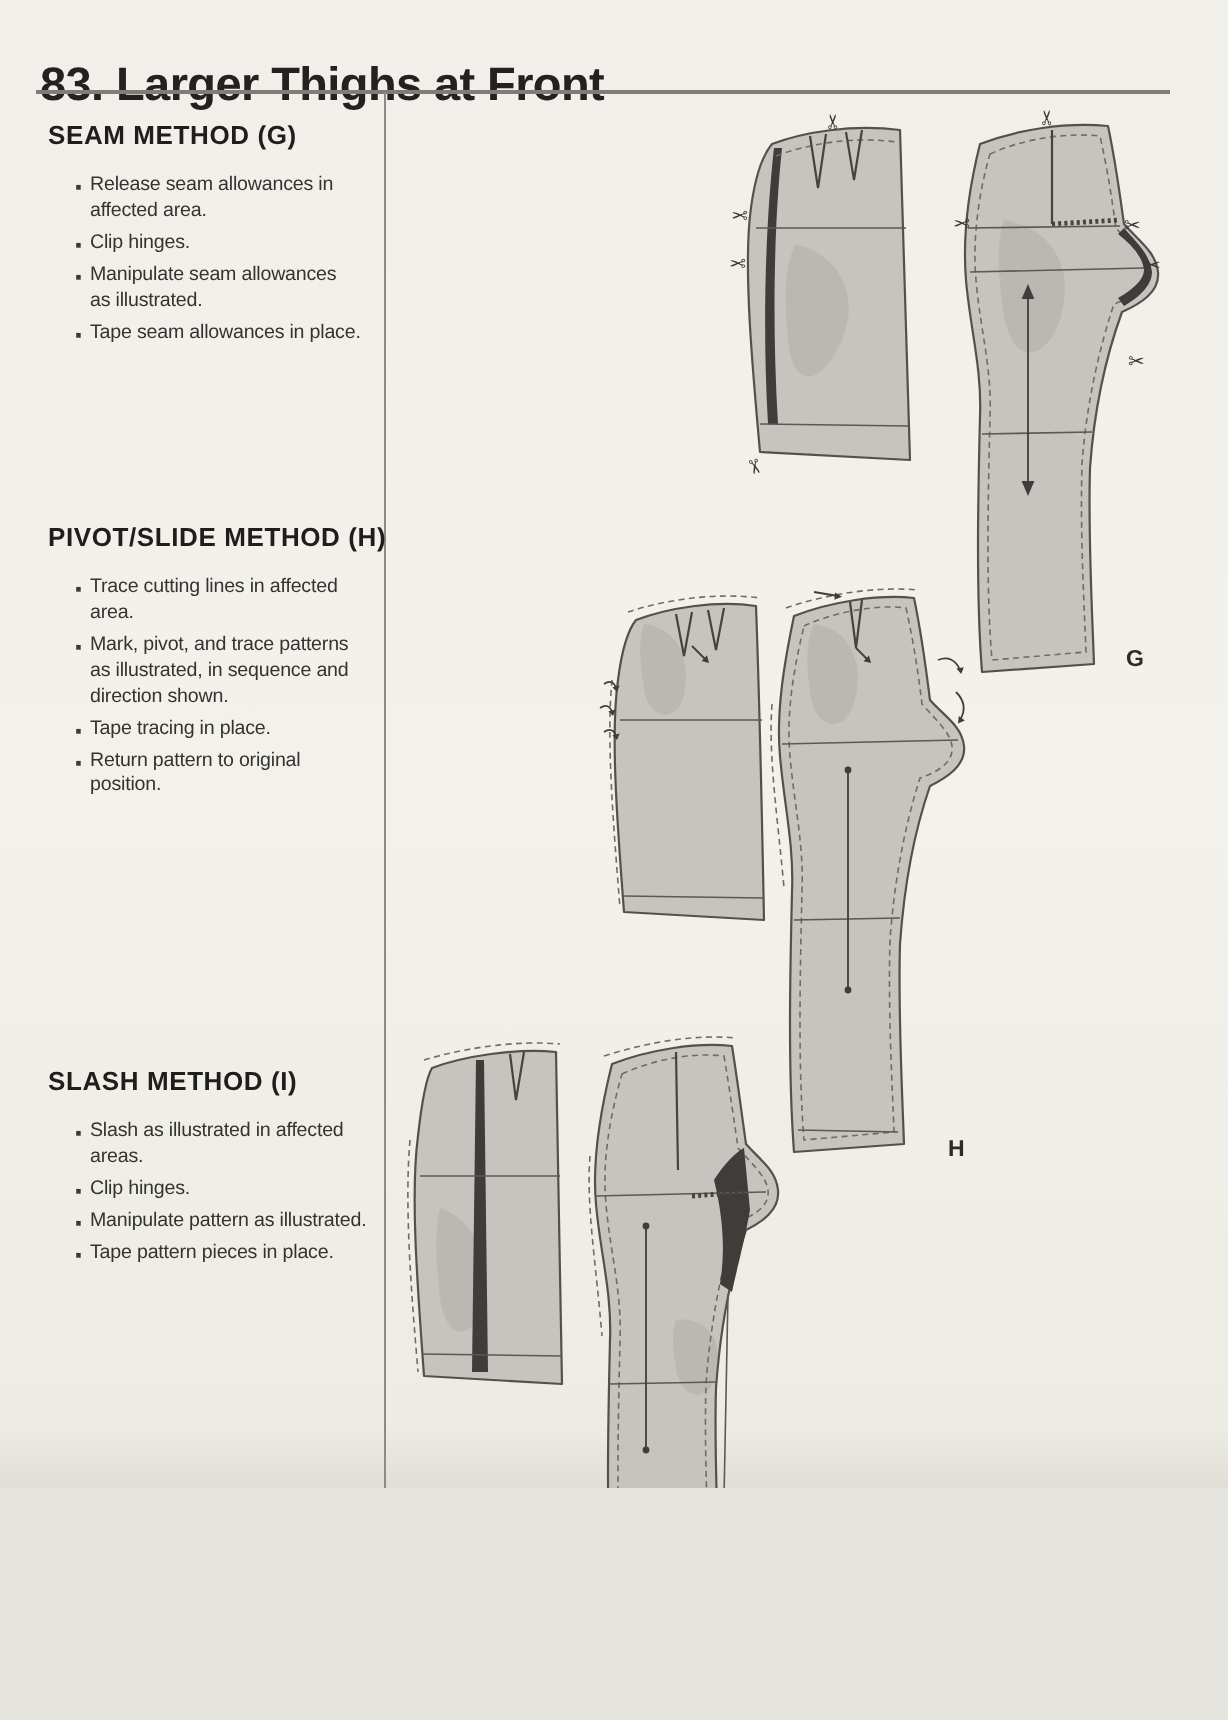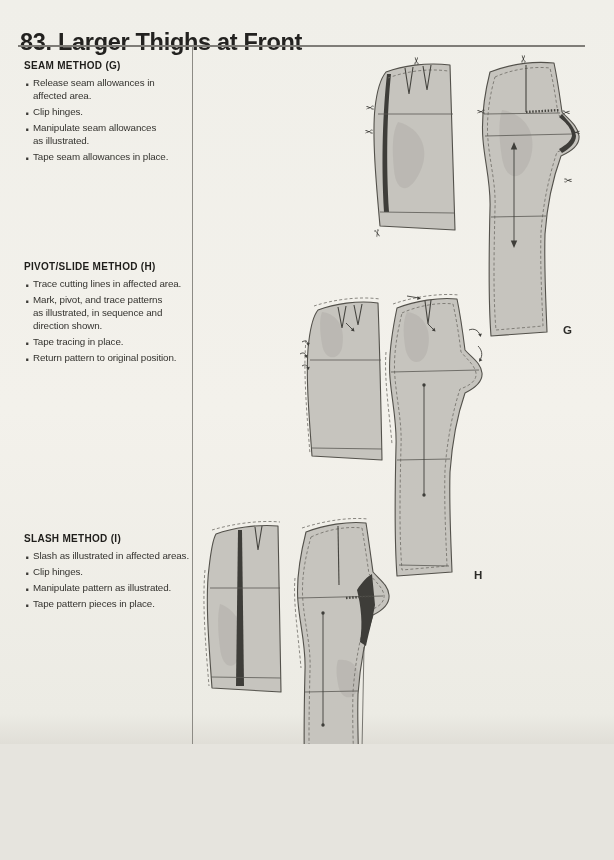--- a/index.html
+++ b/index.html
@@ -7,22 +7,22 @@
         font-family:"Liberation Sans",sans-serif;color:#2b2a27;
         background:linear-gradient(180deg,#f0efe9 0%,#f3f1eb 55%,#ecebe4 96%,#e0ded7 100%);}
   
   .title{position:absolute;left:20px;top:13px;font-size:23.5px;font-weight:700;
          letter-spacing:-0.3px;color:#232220;}
   .title-rule{position:absolute;left:18px;top:45px;width:567px;height:2px;background:#7f7d78;}
   .v-divider{position:absolute;left:192px;top:46px;width:1.2px;height:778px;background:#8d8b85;}
   
   .method{position:absolute;left:24px;width:172px;}
   .m-seam{top:60px}.m-pivot{top:261px}.m-slash{top:533px}
-  .method h2{margin:0 0 6px 0;font-size:10px;font-weight:700;letter-spacing:.3px;color:#1f1e1b;}
-  .method ul{margin:0;padding:0;list-style:none;}
+  .method h2{margin:0 0 6px 0;font-size:13px;font-weight:700;letter-spacing:.3px;color:#1f1e1b;}
+  .method ul{margin:12px;padding:0;list-style:none;}
   .method li{position:relative;padding-left:9px;margin-bottom:3px;}
   .method li::before{content:"\00B7";position:absolute;left:1px;top:-1px;font-weight:700;color:#3a3935;}
   .method li span{display:block;font-size:9.8px;line-height:1.32;letter-spacing:-0.1px;
                   color:#34332f;white-space:pre-line;}
   
   .fig{position:absolute;}
   .fig-label{position:absolute;font-size:11.5px;font-weight:700;color:#2c2b28;}
   svg .pp{fill:#c6c4be;stroke:#53514b;stroke-width:1.1;stroke-linejoin:round;}
   svg .sh{fill:#8f8d87;opacity:.2;stroke:none;}
   svg .dk{fill:#3e3d39;stroke:none;}

